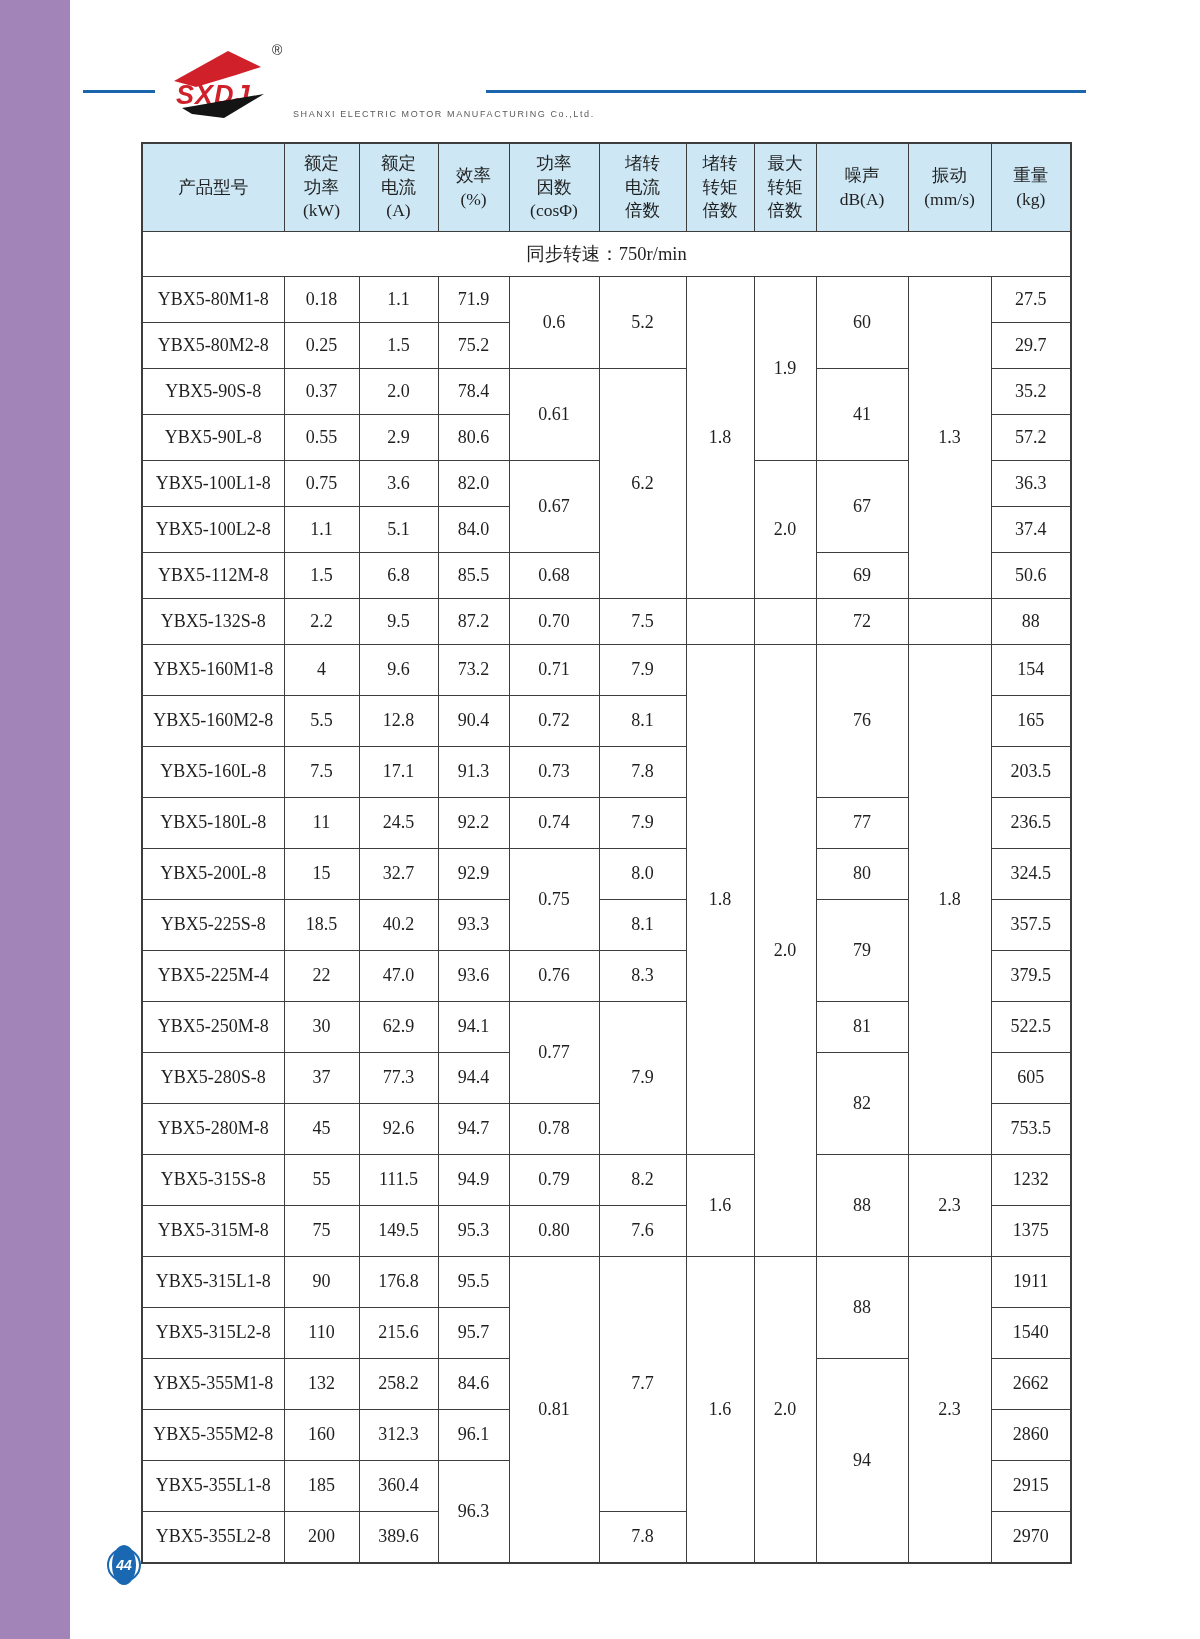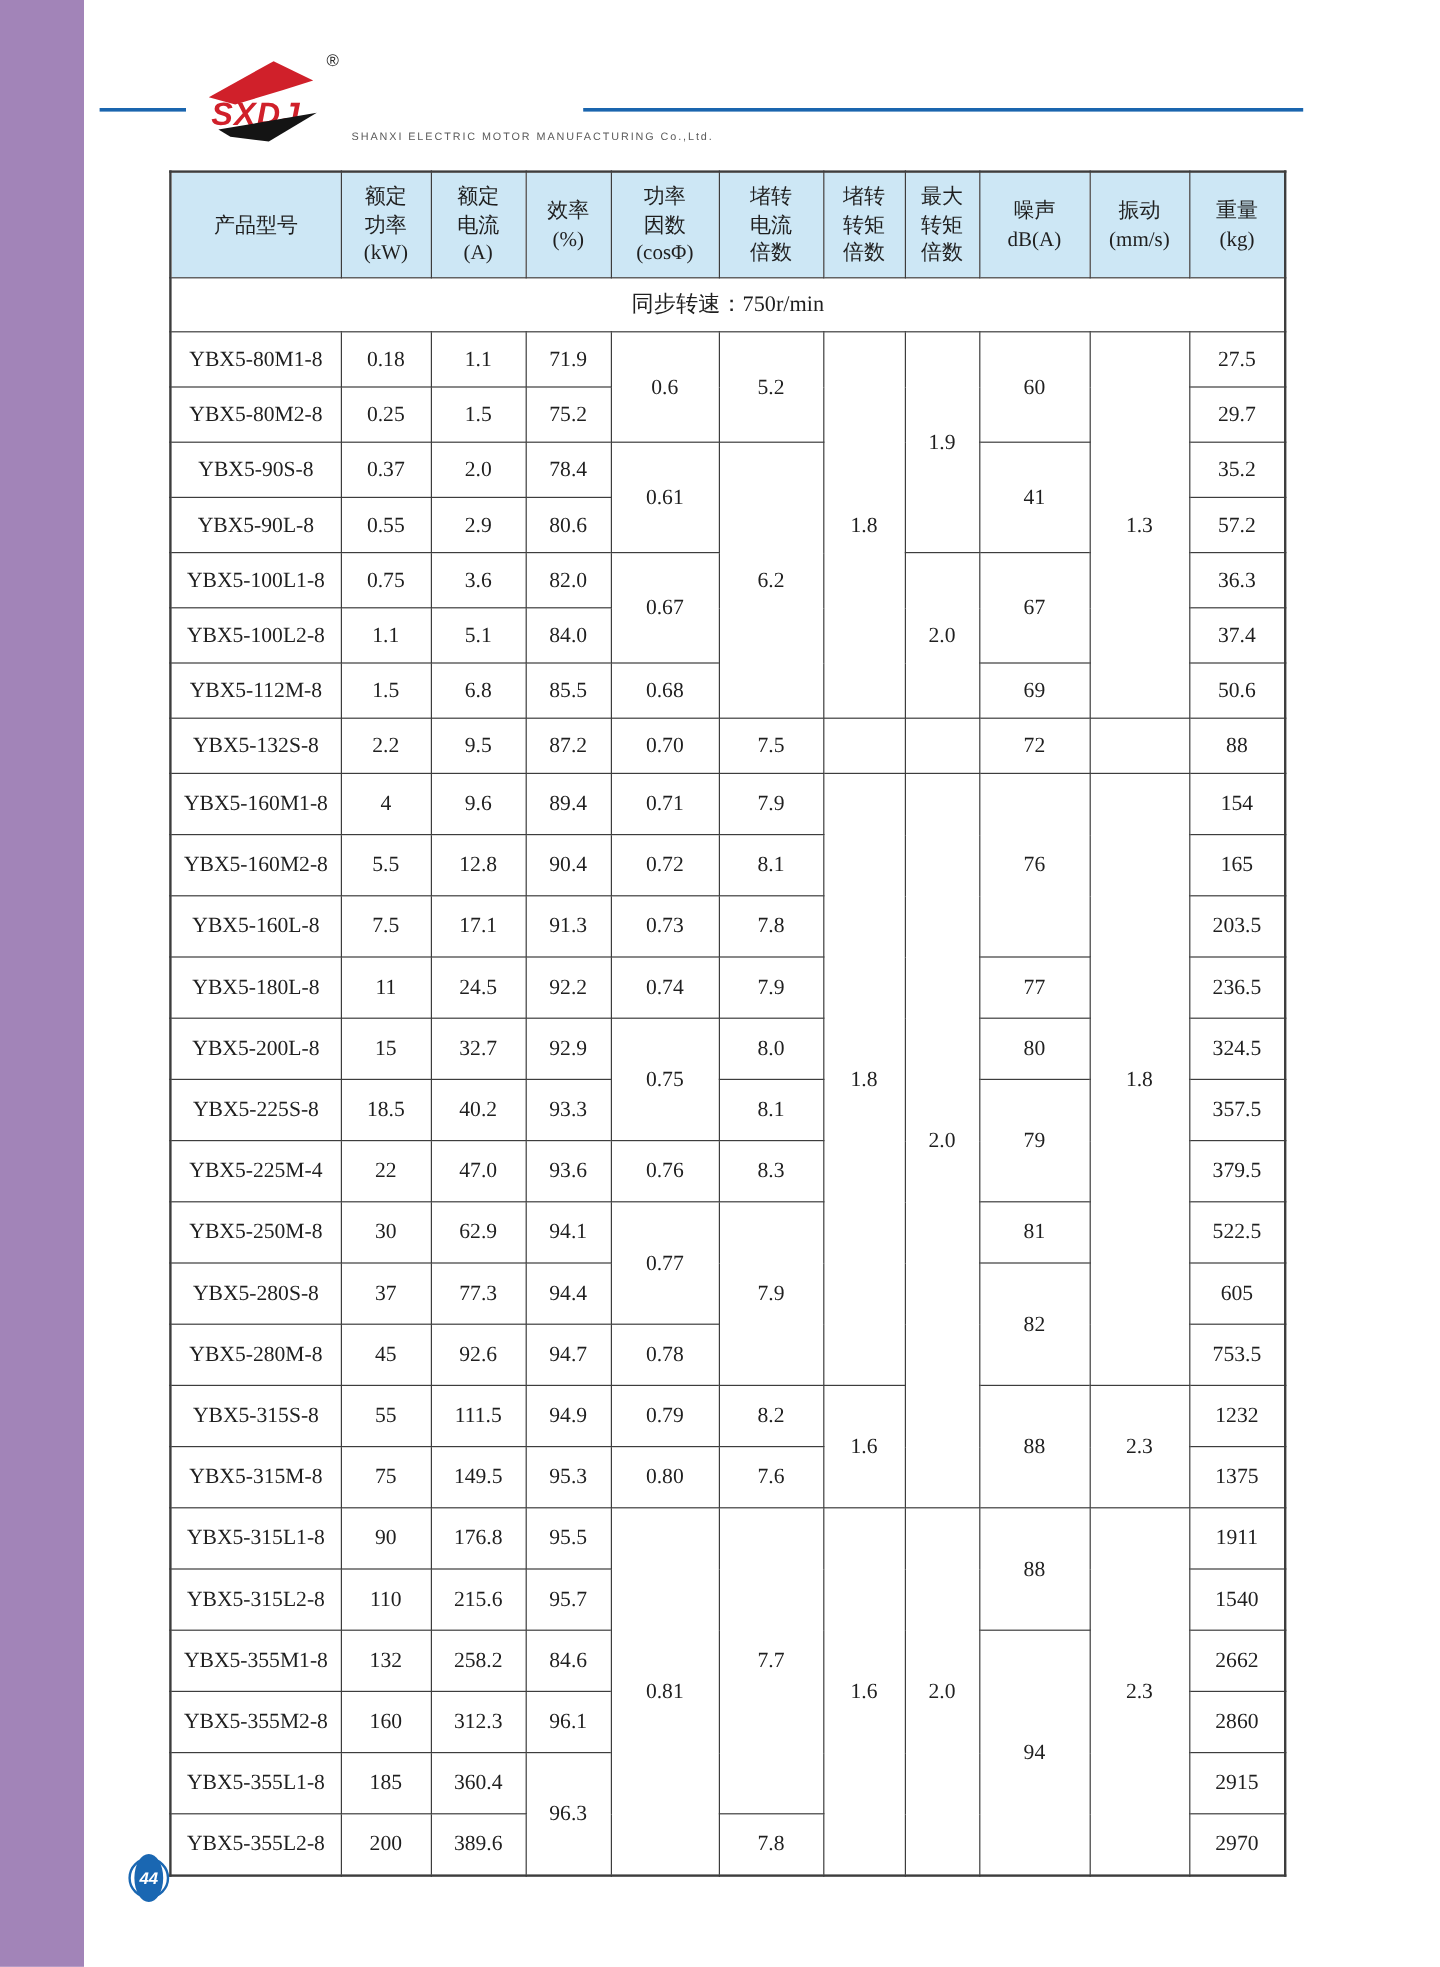--- a/index.html
+++ b/index.html
@@ -223,21 +223,21 @@
           <td></td>
           <td></td>
           <td>72</td>
           <td></td>
           <td>88</td>
         </tr>
         <tr class="rh-b">
           <td>YBX5-160M1-8</td>
           <td>4</td>
           <td>9.6</td>
-          <td>89.4</td>
+          <td>73.2</td>
           <td>0.71</td>
           <td>7.9</td>
           <td rowspan="10">1.8</td>
           <td rowspan="12">2.0</td>
           <td rowspan="3">76</td>
           <td rowspan="10">1.8</td>
           <td>154</td>
         </tr>
         <tr class="rh-b">
           <td>YBX5-160M2-8</td>

